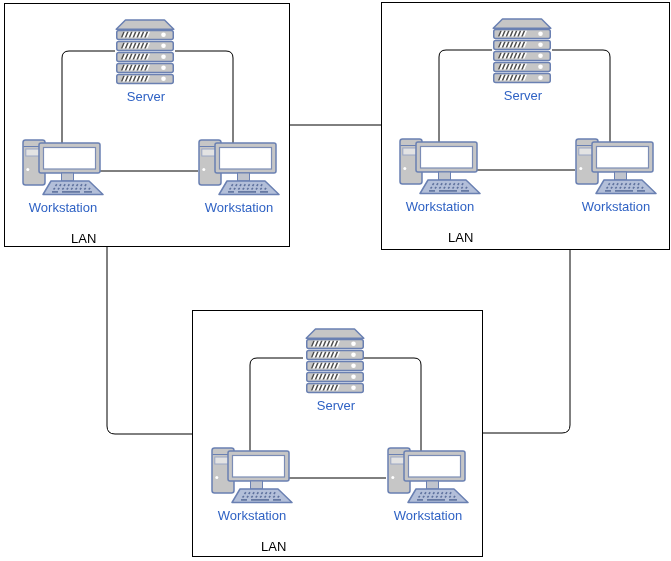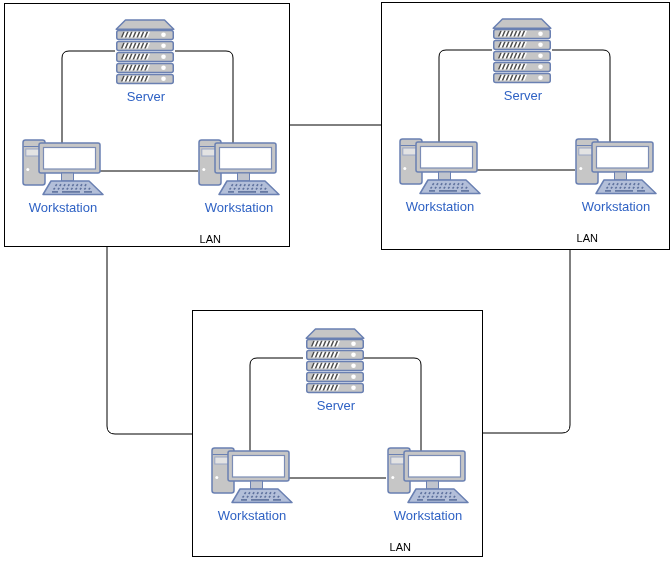--- a/index.html
+++ b/index.html
@@ -16,21 +16,21 @@
     position:absolute;background:#ffffff;border:1px solid var(--box-border);
     box-sizing:border-box;
   }
   .wires{position:absolute;left:0;top:0;}
   .node-icon{position:absolute;}
   .node-label{
     position:absolute;width:150px;text-align:center;font-size:13px;
     color:var(--node-label);white-space:nowrap;line-height:16px;
   }
   .lan-label{
-    position:absolute;width:150px;text-align:right;font-size:11px;
+    position:absolute;width:150px;text-align:left;font-size:13px;
     color:var(--lan-label);white-space:nowrap;line-height:16px;
   }
   .overlay{position:absolute;left:0;top:0;pointer-events:none;}
   .symdefs{position:absolute;width:0;height:0;overflow:hidden;}
 </style>
 </head>
 <body>
 
 <svg class="symdefs" aria-hidden="true">
   <defs>

